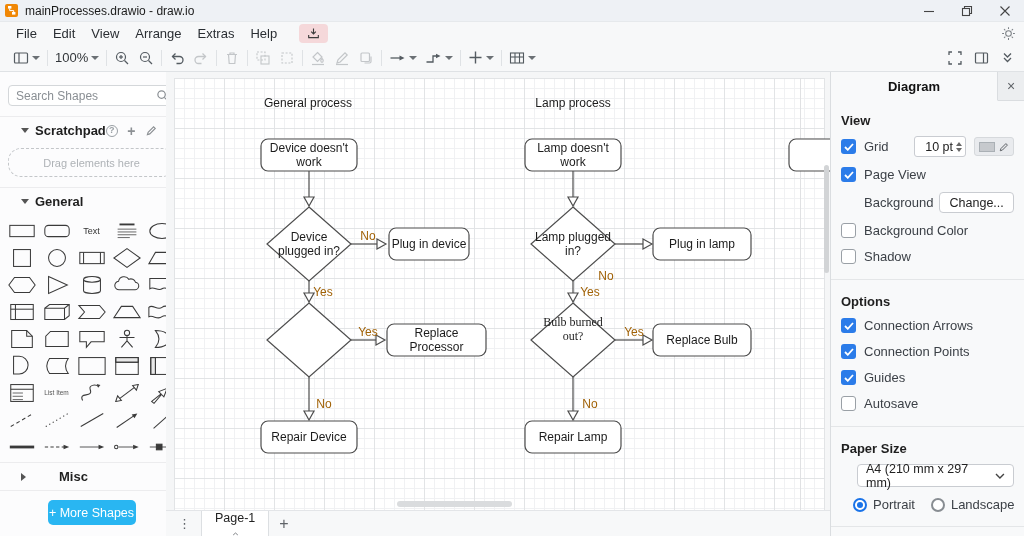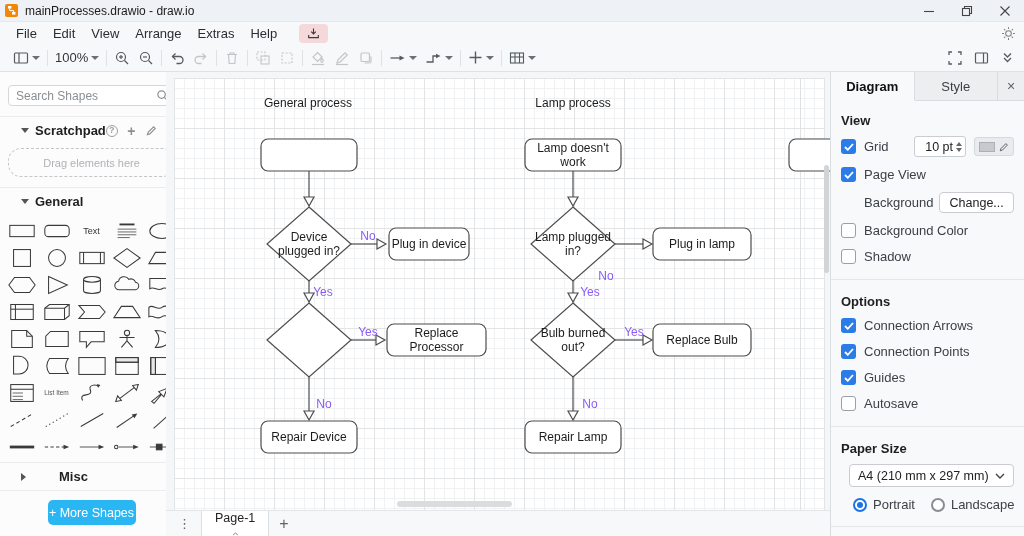--- a/index.html
+++ b/index.html
@@ -62,21 +62,21 @@
       linear-gradient(to bottom,#f0f1f3 1px,transparent 1px);
     background-size:50px 50px,50px 50px,10px 10px,10px 10px;}
   .page-boundary{position:absolute;left:634px;top:6px;bottom:0;width:1px;background:#e0e1e3;}
   .flow{position:absolute;left:0;top:0;width:664px;height:438px;}
   .flow-svg{position:absolute;left:0;top:0;}
   .flow-svg .node{fill:#ffffff;stroke:#4d4d4d;stroke-width:1.2;}
   .flow-svg .edge{stroke:#4d4d4d;stroke-width:1.2;fill:none;}
   .flow-svg .head{fill:#ffffff;stroke:#4d4d4d;stroke-width:1.2;}
   .nlabel{position:absolute;display:flex;align-items:center;justify-content:center;text-align:center;font-size:12px;line-height:1.2;color:#1c1c1c;}
   .dtitle{position:absolute;text-align:center;font-size:12px;color:#1c1c1c;width:120px;}
-  .elabel{position:absolute;transform:translate(-50%,-50%);font-size:12px;color:#8b5cf6;}
+  .elabel{position:absolute;transform:translate(-50%,-50%);font-size:12px;color:#a16207;}
   .vscroll{position:absolute;right:1px;top:93px;width:5px;height:108px;border-radius:3px;background:#d2d4d6;}
   .hscroll{position:absolute;left:231px;bottom:3px;width:115px;height:6px;border-radius:3px;background:#dadcde;}
 
   
   .footer{position:absolute;left:166px;bottom:0;width:664px;height:26px;background:#f7f8f9;border-top:1px solid #e3e5e8;display:flex;align-items:stretch;}
   .dots{align-self:center;margin:0 10px 0 12px;color:#5f6368;font-size:13px;letter-spacing:0;}
   .page-tab{background:#fff;border-left:1px solid #dcdfe2;border-right:1px solid #dcdfe2;display:flex;align-items:center;gap:7px;padding:0 13px;font-size:12.5px;color:#222;flex-direction:column;}
   .add-page{align-self:center;margin-left:10px;color:#5f6368;font-size:16px;}
 
   
@@ -94,21 +94,21 @@
   .pdivider{height:1px;background:#e4e6e8;margin:2px 0 2px 0;}
   .grid-input{margin-left:auto;display:flex;align-items:center;border:1px solid #c9ccd1;background:#fff;border-radius:3px;height:21px;width:52px;padding:0 3px 0 4px;}
   .grid-val{flex:1;text-align:right;font-size:12.5px;color:#222;padding-right:3px;}
   .spin{display:flex;flex-direction:column;gap:2px;}
   .spin-up{width:0;height:0;border-left:3.5px solid transparent;border-right:3.5px solid transparent;border-bottom:4px solid #666;}
   .spin-dn{width:0;height:0;border-left:3.5px solid transparent;border-right:3.5px solid transparent;border-top:4px solid #666;}
   .swatch-btn{margin-left:8px;width:40px;height:19px;background:#e9ebee;border:1px solid #d6d9dc;border-radius:3px;display:flex;align-items:center;justify-content:center;gap:4px;}
   .swatch{width:16px;height:10px;background:#c6c9cd;border:1px solid #aab0b5;}
   .change-btn{margin-left:auto;width:106px;height:21px;background:#fff;border:1px solid #c9ccd1;border-radius:4px;font:12.5px "Liberation Sans",sans-serif;color:#222;}
   .indent{padding-left:23px;gap:6px;}
-  .pselect{height:23px;border:1px solid #c9ccd1;border-radius:4px;background:#fff;display:flex;align-items:center;padding:0 8px;font-size:12.5px;color:#222;margin:2px 0 10px 8px;}
+  .pselect{height:23px;border:1px solid #c9ccd1;border-radius:4px;background:#fff;display:flex;align-items:center;padding:0 8px;font-size:12.5px;color:#222;margin:2px 0 10px 16px;}
   .pselect svg{margin-left:auto;}
   .radio-row{display:flex;align-items:center;gap:6px;font-size:13px;color:#3c4147;padding-left:12px;margin-bottom:4px;}
   .radio{width:14px;height:14px;border-radius:50%;flex:none;}
   .radio.on{border:2px solid #1a73e8;background:#fff;display:flex;align-items:center;justify-content:center;}
   .radio.on i{display:block;width:6px;height:6px;border-radius:50%;background:#1a73e8;}
   .radio.off{border:2px solid #888d92;background:#fff;}
 </style>
 </head>
 <body>
 
@@ -651,34 +651,35 @@
         <rect class="node" x="487" y="252" width="98" height="32" rx="7"></rect>
         <path class="edge" d="M407,305 V340"></path>
         <polygon class="head" points="407,348 402,339 412,339"></polygon>
         <rect class="node" x="359" y="349" width="96" height="32" rx="7"></rect>
       </g>
 
       <rect class="node" x="623" y="67" width="60" height="32" rx="7"></rect>
     </svg>
 
     <div class="dtitle" style="left:82px;top:24px;">General process</div>
+    <div class="nlabel" style="left:95px;top:67px;width:96px;height:32px;">Device doesn't work</div>
     <div class="nlabel" style="left:103px;top:157px;width:80px;height:30px;">Device plugged in?</div>
     <div class="nlabel" style="left:223px;top:156px;width:80px;height:32px;">Plug in device</div>
     <div class="nlabel" style="left:221px;top:252px;width:99px;height:32px;">Replace Processor</div>
     <div class="nlabel" style="left:95px;top:349px;width:96px;height:32px;">Repair Device</div>
     <div class="elabel" style="left:202px;top:164px;">No</div>
     <div class="elabel" style="left:157px;top:220px;">Yes</div>
     <div class="elabel" style="left:202px;top:260px;">Yes</div>
     <div class="elabel" style="left:158px;top:332px;">No</div>
 
     <div class="dtitle" style="left:347px;top:24px;">Lamp process</div>
     <div class="nlabel" style="left:359px;top:67px;width:96px;height:32px;">Lamp doesn't work</div>
     <div class="nlabel" style="left:367px;top:157px;width:80px;height:30px;">Lamp plugged in?</div>
     <div class="nlabel" style="left:487px;top:156px;width:98px;height:32px;">Plug in lamp</div>
-    <div class="nlabel" style="left:367px;top:253px;width:80px;height:30px;">Bulb burned out?</div>
+    <div class="nlabel" style="left:367px;top:242px;width:80px;height:30px;font-family:Liberation Serif, serif;">Bulb burned out?</div>
     <div class="nlabel" style="left:487px;top:252px;width:98px;height:32px;">Replace Bulb</div>
     <div class="nlabel" style="left:359px;top:349px;width:96px;height:32px;">Repair Lamp</div>
     <div class="elabel" style="left:440px;top:204px;">No</div>
     <div class="elabel" style="left:424px;top:220px;">Yes</div>
     <div class="elabel" style="left:468px;top:260px;">Yes</div>
     <div class="elabel" style="left:424px;top:332px;">No</div>
   </div>
   <div class="vscroll"></div>
   <div class="hscroll"></div>
 </div>
@@ -690,21 +691,20 @@
     <svg width="9" height="6" viewBox="0 0 9 6" fill="none" stroke="#5f6368" stroke-width="1.2">
         <path d="M1,4.5 L4.5,1.5 L8,4.5"></path>
       </svg>
   </span>
   <span class="add-page">+</span>
 </div>
 
 <div class="panel">
   <div class="tabs">
     <span class="tab active">Diagram</span>
-    <span class="tab">Style</span>
     <span class="tab-close">×</span>
   </div>
 
   <div class="psection">
     <div class="pheading">View</div>
     <div class="prow">
       <span class="cb on">
           <svg width="10" height="8" viewBox="0 0 10 8" fill="none" stroke="#fff" stroke-width="1.8">
             <path d="M1,4 L3.8,6.8 L9,1"></path>
           </svg>

